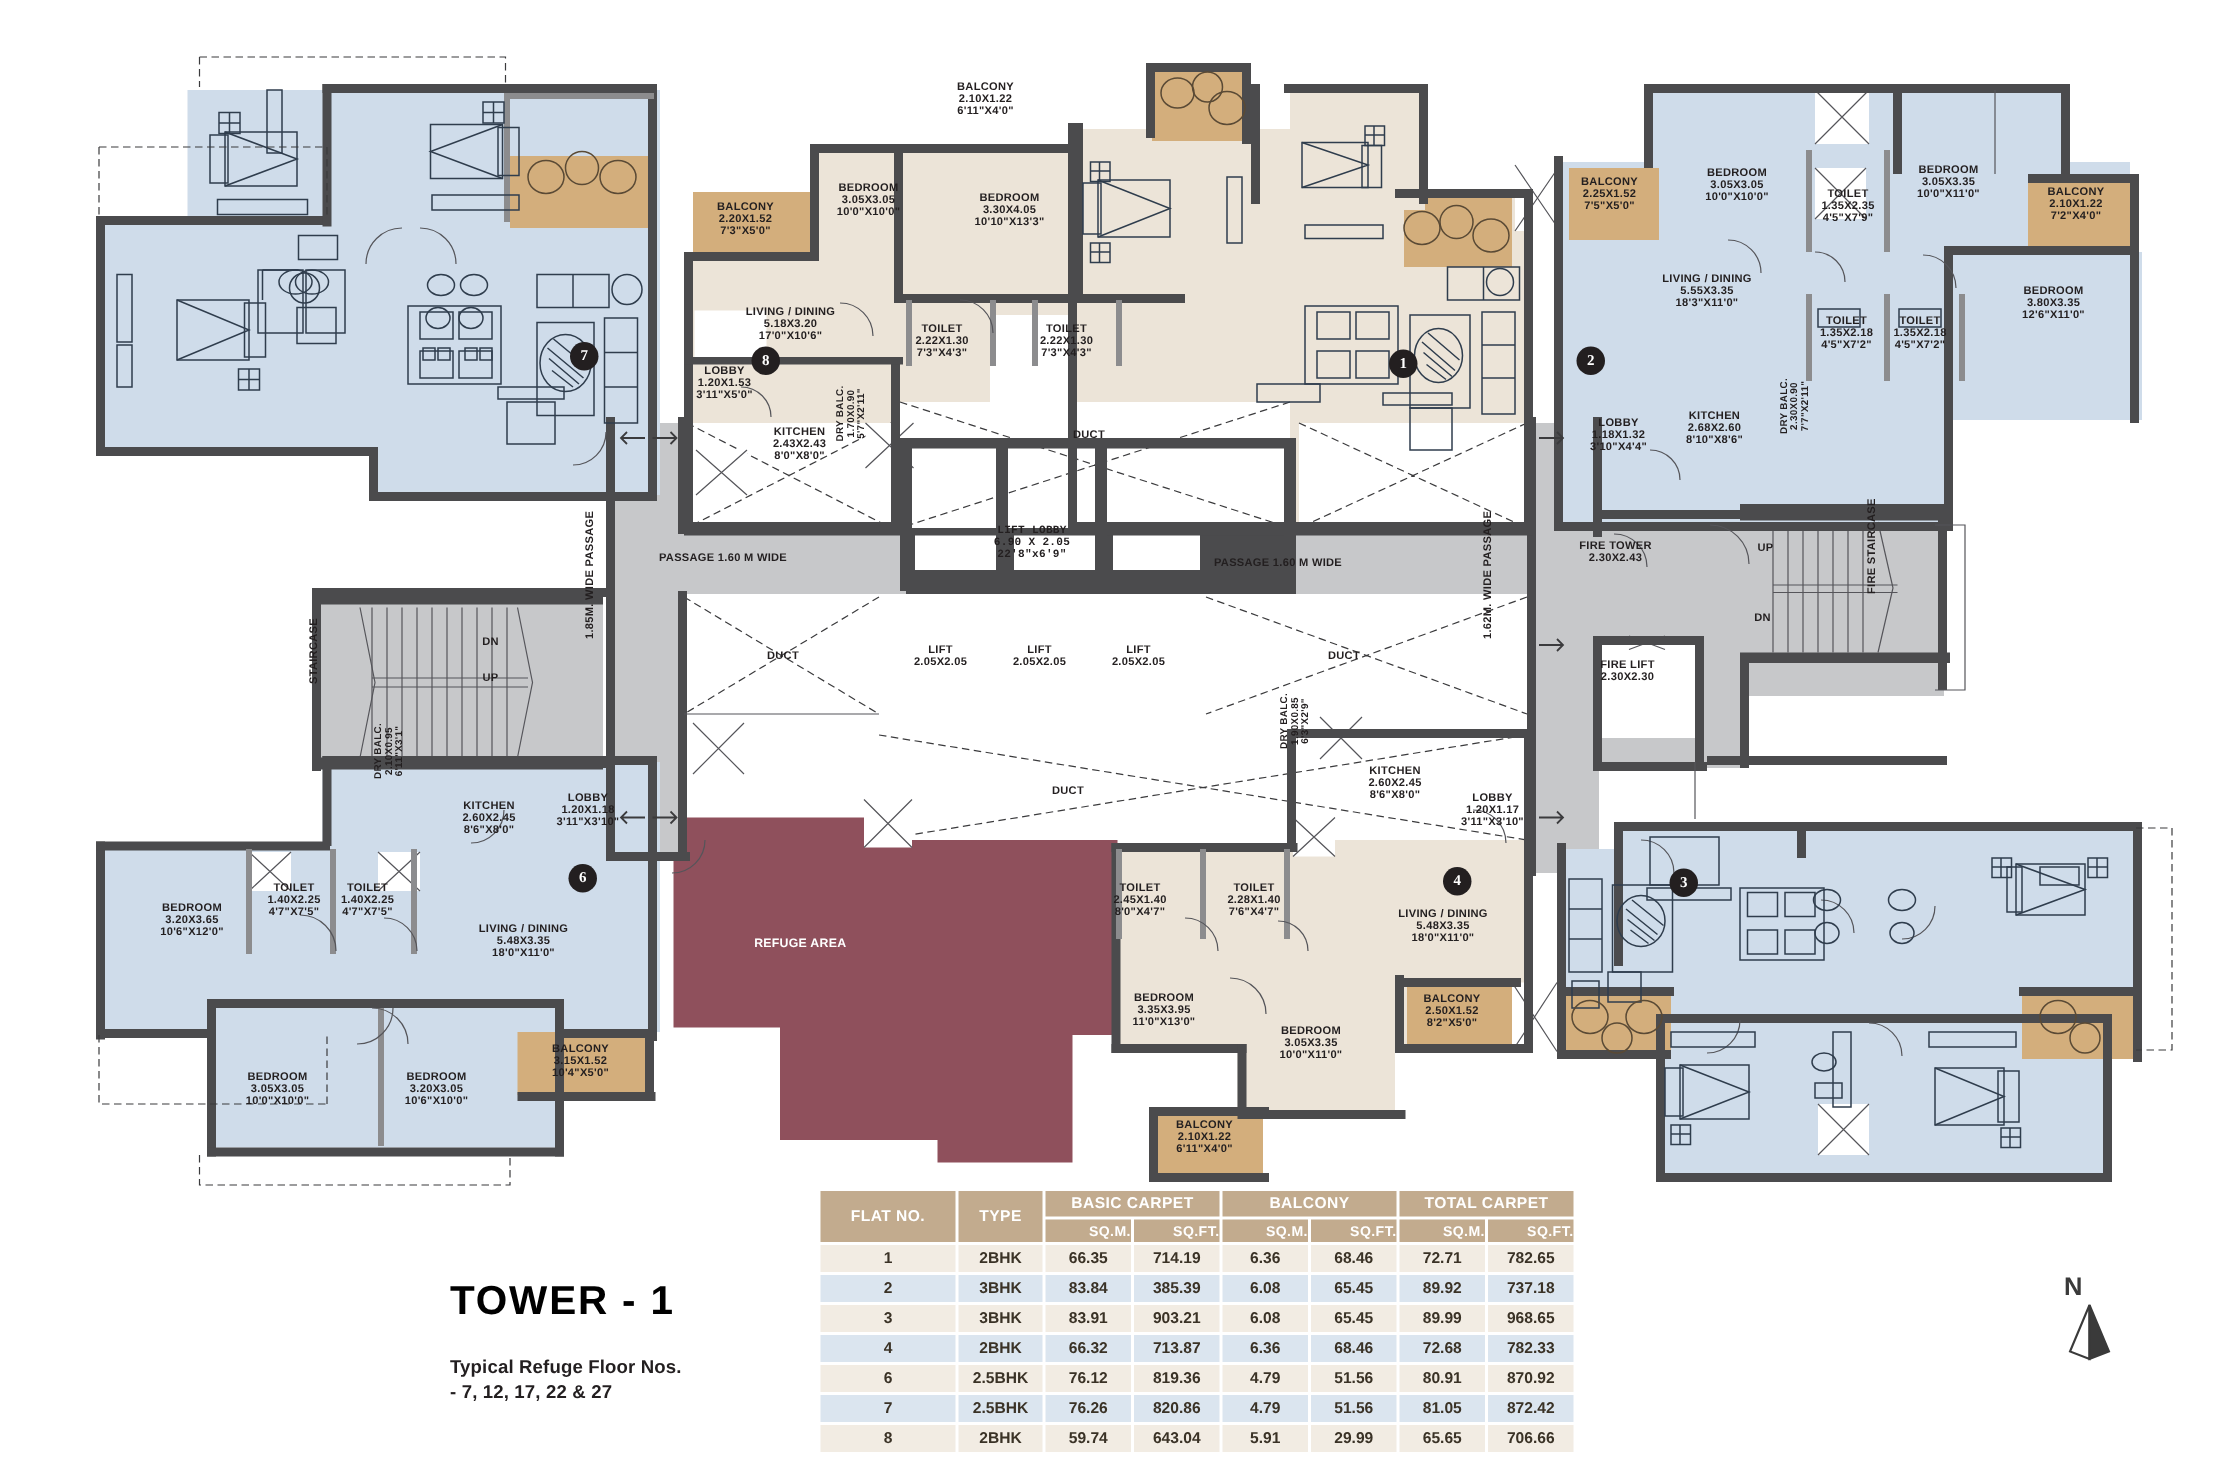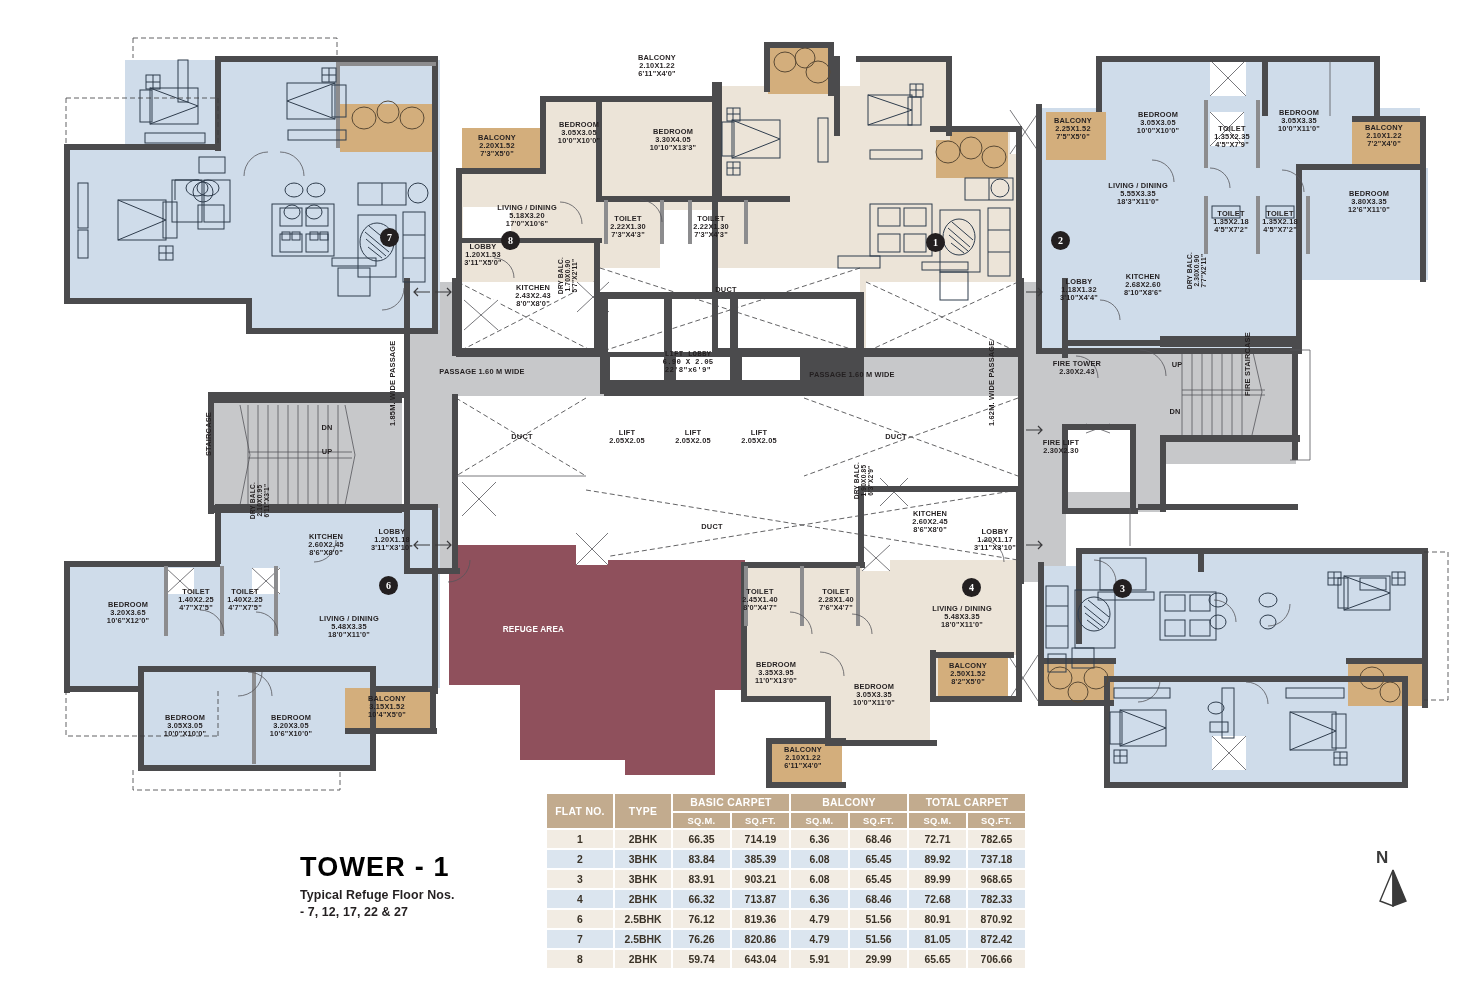--- a/index.html
+++ b/index.html
@@ -27,37 +27,37 @@
     display:flex;align-items:center;justify-content:center;
     font-family:"Liberation Serif","DejaVu Serif",serif;
   }
   
   #titleblock{position:absolute;left:300px;top:852px;}
   #tower-title{
     font-size:27px;font-weight:700;color:#000000;letter-spacing:1.2px;
     font-family:"Liberation Sans",sans-serif;
   }
   #sub1,#sub2{font-size:12.4px;font-weight:700;color:#231f20;letter-spacing:.1px;}
-  #sub1{margin-top:5px;}
+  #sub1{margin-top:21px;}
   #sub2{margin-top:3px;}
   
   #area-table{position:absolute;left:545px;top:792px;border-collapse:separate;border-spacing:2px;}
   #area-table th,#area-table td{
     font-size:10.4px;font-weight:700;text-align:center;
     font-family:"Liberation Sans",sans-serif;color:#3a3226;
     padding:0;
   }
   #area-table thead th{background:#c2ab8e;color:#ffffff;letter-spacing:.3px;}
   #area-table thead th.grp{height:17px;}
-  #area-table thead th.sub{height:15px;font-size:9.4px;}
+  #area-table thead th.sub{height:15px;font-size:9.4px;text-align:right;}
   #area-table thead th.tall{height:34px;font-size:10.4px;}
   #area-table tbody td{height:18px;}
   #area-table tbody tr.odd td{background:#f2ece3;}
   #area-table tbody tr.even td{background:#dbe5ef;}
-  .cw-flat{width:66px;}
+  .cw-flat{width:90px;}
   .cw-type{width:56px;}
   .cw-num{width:57px;}
   
   #north{position:absolute;left:1376px;top:848px;}
   #north .n-letter{font-size:17px;font-weight:700;color:#3a3a3a;font-family:"Liberation Sans",sans-serif;}
 </style>
 </head>
 <body>
 
 <svg id="plan" viewBox="0 0 1484 988" xmlns="http://www.w3.org/2000/svg">
@@ -718,21 +718,21 @@
 2.05X2.05</div>
     <div class="lbl s7" style="left: 759px; top: 437px; transform: translate(-50%, -50%);">LIFT
 2.05X2.05</div>
     <div class="lbl s7" style="left: 522px; top: 437px; transform: translate(-50%, -50%);">DUCT</div>
     <div class="lbl s7" style="left: 726px; top: 290px; transform: translate(-50%, -50%);">DUCT</div>
     <div class="lbl s7" style="left: 896px; top: 437px; transform: translate(-50%, -50%);">DUCT</div>
     <div class="lbl s7" style="left: 712px; top: 527px; transform: translate(-50%, -50%);">DUCT</div>
     <div class="lbl s8 white" style="left: 518px; top: 630px; transform: translate(-50%, -50%);">REFUGE AREA</div>
     <div class="lbl s7" style="left: 1077px; top: 368px; transform: translate(-50%, -50%);">FIRE TOWER
 2.30X2.43</div>
-    <div class="lbl s7" style="left: 1061px; top: 447px; transform: translate(-50%, -50%);">FIRE LIFT
+    <div class="lbl s7" style="left: 1085px; top: 447px; transform: translate(-50%, -50%);">FIRE LIFT
 2.30X2.30</div>
     <div class="lbl s7" style="left: 327px; top: 452px; transform: translate(-50%, -50%);">UP</div>
     <div class="lbl s7" style="left: 327px; top: 428px; transform: translate(-50%, -50%);">DN</div>
     <div class="lbl s7" style="left: 1177px; top: 365px; transform: translate(-50%, -50%);">UP</div>
     <div class="lbl s7" style="left: 1175px; top: 412px; transform: translate(-50%, -50%);">DN</div>
     <div class="lbl s7 rot" style="left: 227px; top: 460px; transform: translate(-50%, -50%) rotate(-90deg);">STAIRCASE</div>
     <div class="lbl s7 rot" style="left: 432px; top: 430px; transform: translate(-50%, -50%) rotate(-90deg);">1.85M. WIDE PASSAGE</div>
     <div class="lbl s7 rot" style="left: 1031px; top: 430px; transform: translate(-50%, -50%) rotate(-90deg);">1.62M. WIDE PASSAGE</div>
     <div class="lbl s7 rot" style="left: 1276px; top: 400px; transform: translate(-50%, -50%) rotate(-90deg);">FIRE STAIRCASE</div>
     <div class="marker" style="left: 380px; top: 228px;">7</div>

